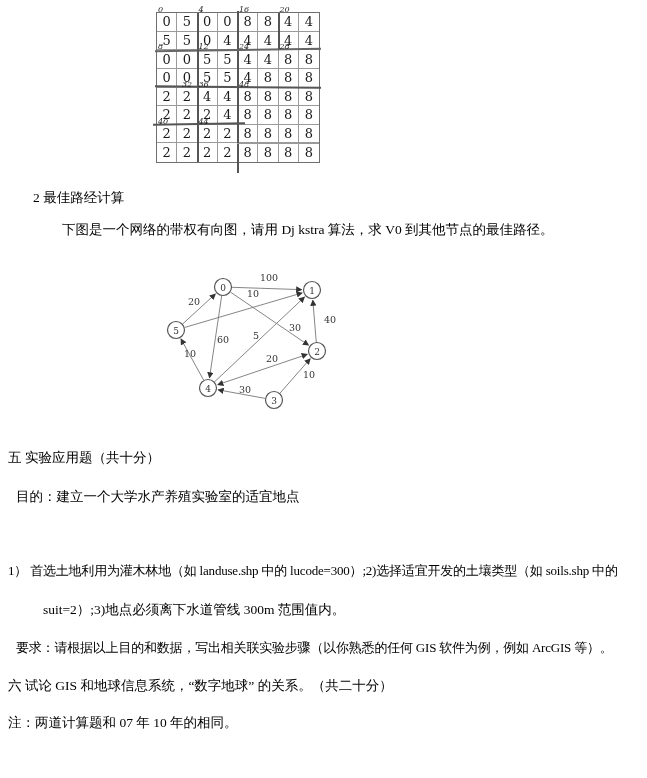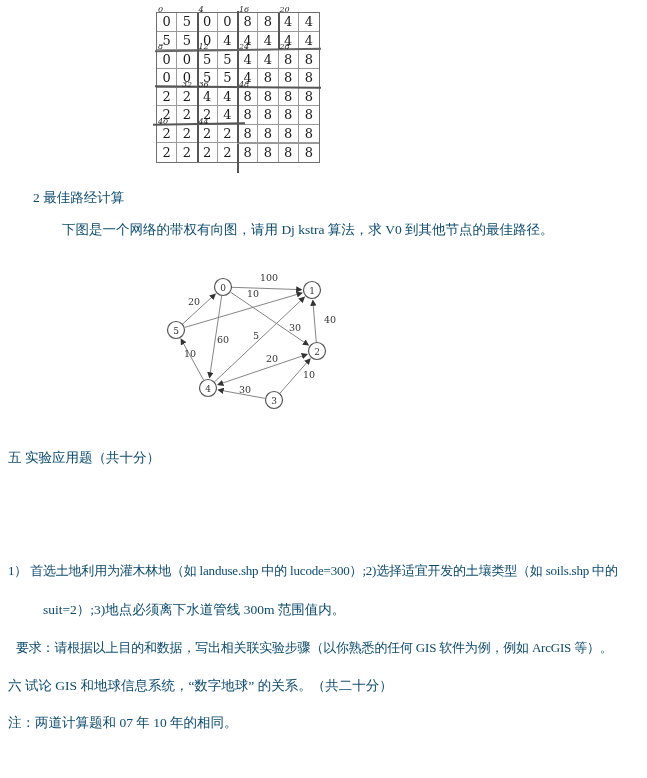--- a/index.html
+++ b/index.html
@@ -12,21 +12,21 @@
          grid-template-columns:repeat(8,1fr);grid-template-rows:repeat(8,1fr);}
   .mcell{border-right:1px solid #9a9a9a;border-bottom:1px solid #9a9a9a;
          display:flex;align-items:center;justify-content:center;
          font-size:13px;color:#1a1a1a;font-family:"DejaVu Serif",serif;}
   .mgrid .mcell:nth-child(8n){border-right:none;}
   .mgrid .mcell:nth-child(n+57){border-bottom:none;}
   .qcode{position:absolute;font-size:8px;line-height:8px;color:#222;
          font-family:"DejaVu Serif",serif;font-style:italic;z-index:3;background:transparent;}
   .stroke{position:absolute;background:#555;z-index:2;}
   
-  .tline{position:absolute;font-size:13.5px;line-height:17px;white-space:nowrap;color:#0c4a6e;}
+  .tline{position:absolute;font-size:13.5px;line-height:17px;white-space:nowrap;color:#000000;}
   .tline.tight{font-size:13px;letter-spacing:-0.2px;}
   
   .graph-svg{position:absolute;left:150px;top:263px;}
   .gnode{fill:#ffffff;stroke:#555;stroke-width:1.2;}
   .gnode-label{font-family:"DejaVu Serif",serif;font-size:9px;fill:#333;
                text-anchor:middle;dominant-baseline:central;}
   .gedge{stroke:#777;stroke-width:0.9;fill:none;}
   .gweight{font-family:"DejaVu Serif",serif;font-size:9.5px;fill:#333;}
 </style>
 </head>
@@ -172,20 +172,21 @@
         <text x="253" y="339" class="gweight">5</text>
         <text x="324" y="323" class="gweight">40</text>
         <text x="266" y="362" class="gweight">20</text>
         <text x="303" y="378" class="gweight">10</text>
         <text x="239" y="393" class="gweight">30</text>
         <text x="184" y="357" class="gweight">10</text>
       </g>
   </svg>
 
   <div class="tline" style="left:8px;top:449px;">五  实验应用题（共十分）</div>
+  <div class="tline" style="left:16px;top:488px;">目的：建立一个大学水产养殖实验室的适宜地点</div>
   <div class="tline tight" style="left:8px;top:562px;">1）  首选土地利用为灌木林地（如  landuse.shp  中的  lucode=300）;2)选择适宜开发的土壤类型（如  soils.shp  中的</div>
   <div class="tline" style="left:43px;top:601px;">suit=2）;3)地点必须离下水道管线 300m 范围值内。</div>
   <div class="tline tight" style="left:16px;top:639px;">要求：请根据以上目的和数据，写出相关联实验步骤（以你熟悉的任何  GIS 软件为例，例如 ArcGIS 等）。</div>
 
   <div class="tline" style="left:8px;top:677px;">六  试论 GIS 和地球信息系统，“数字地球” 的关系。（共二十分）</div>
 
   <div class="tline" style="left:8px;top:714px;">注：两道计算题和 07 年 10 年的相同。</div>
 
 </div>
 

